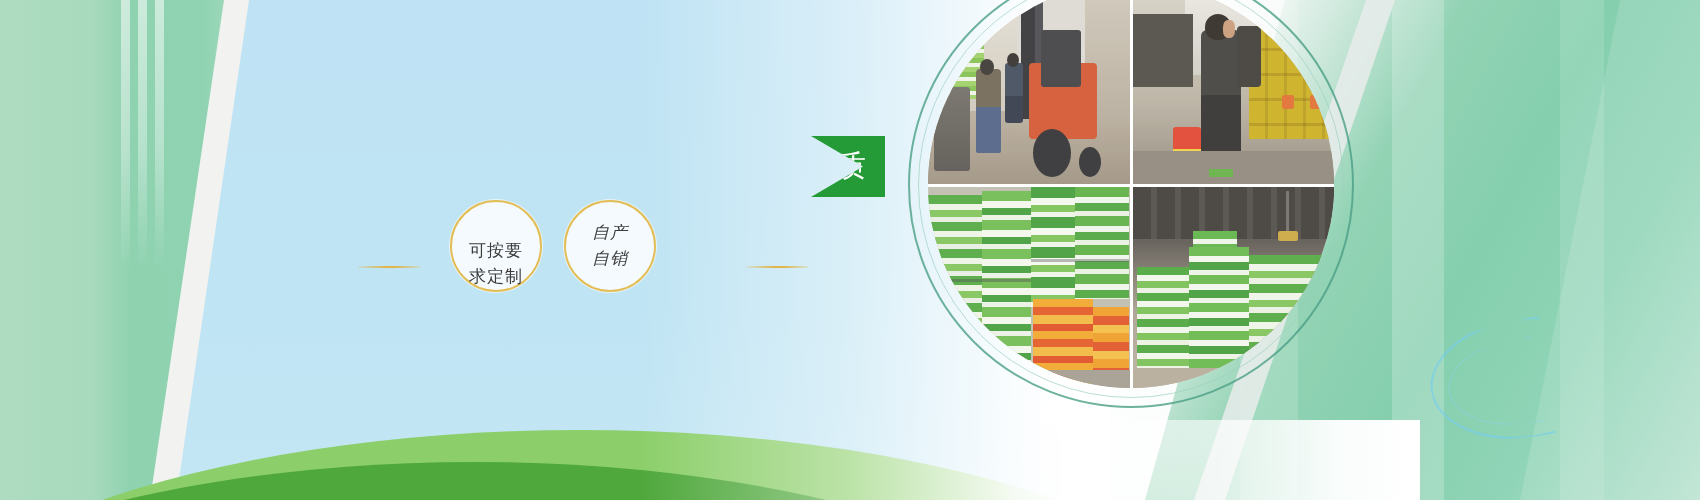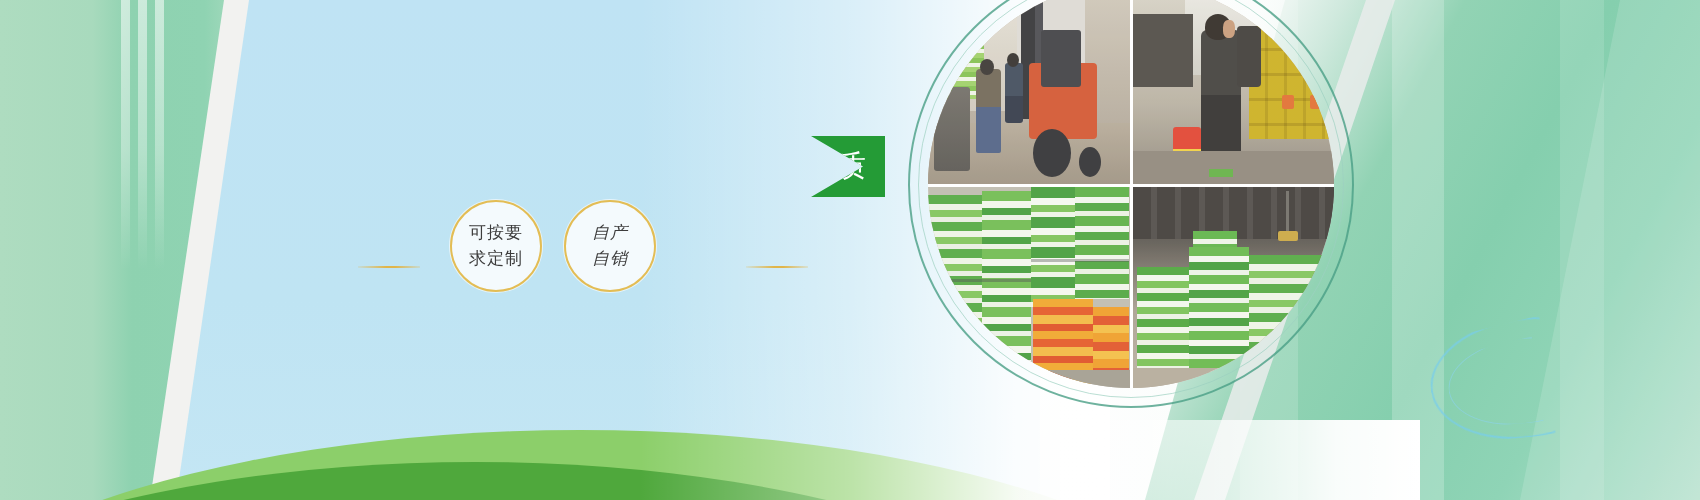--- a/index.html
+++ b/index.html
@@ -135,21 +135,21 @@
     background:#f4fafd;
     border:2px solid #e3bd55;
     display:flex; flex-direction:column;
     align-items:center; justify-content:center;
     box-shadow:0 0 0 1px rgba(255,255,255,.6);
   }
   .circle span {
     font-size:17px; line-height:26px; color:#3c3c3c;
     letter-spacing:1px; white-space:nowrap;
   }
-  .c1 { left:100px; }
+  .c1 { left:100px;justify-content:flex-end; }
   .c2 { left:214px;font-style:italic; }
   .c3 { left:328px; }
 
   
   .collage-wrap {
     position:absolute; left:908px; top:-38px;
     width:446px; height:446px;
   }
   .ring-outer {
     position:absolute; left:0; top:0; width:446px; height:446px;

